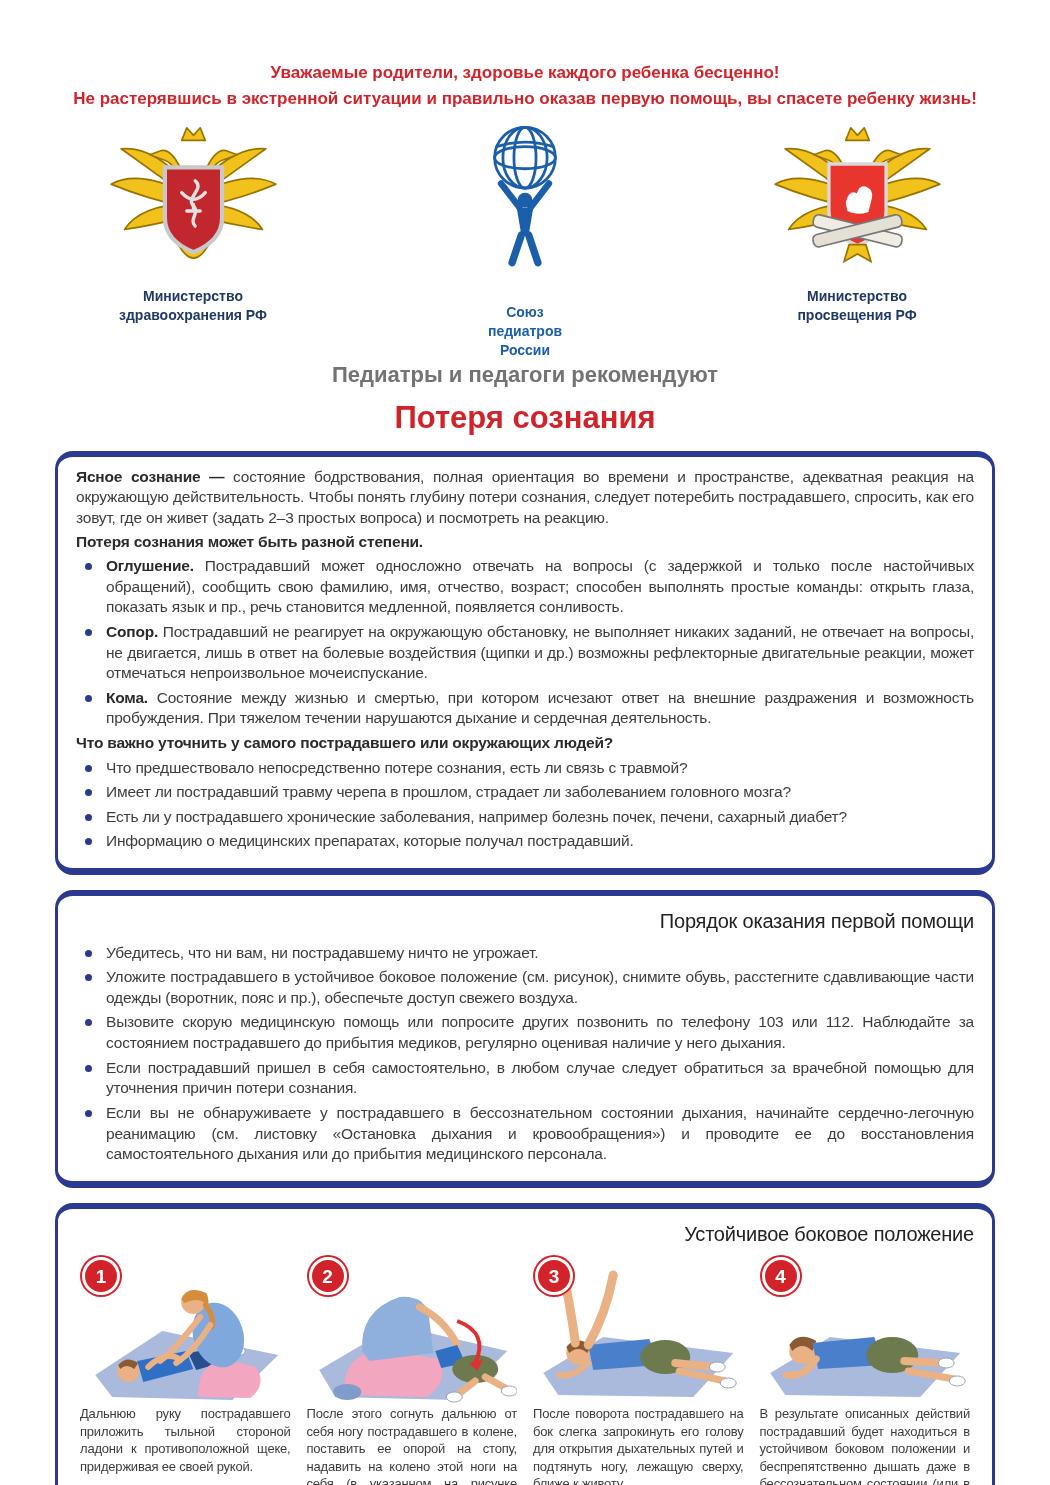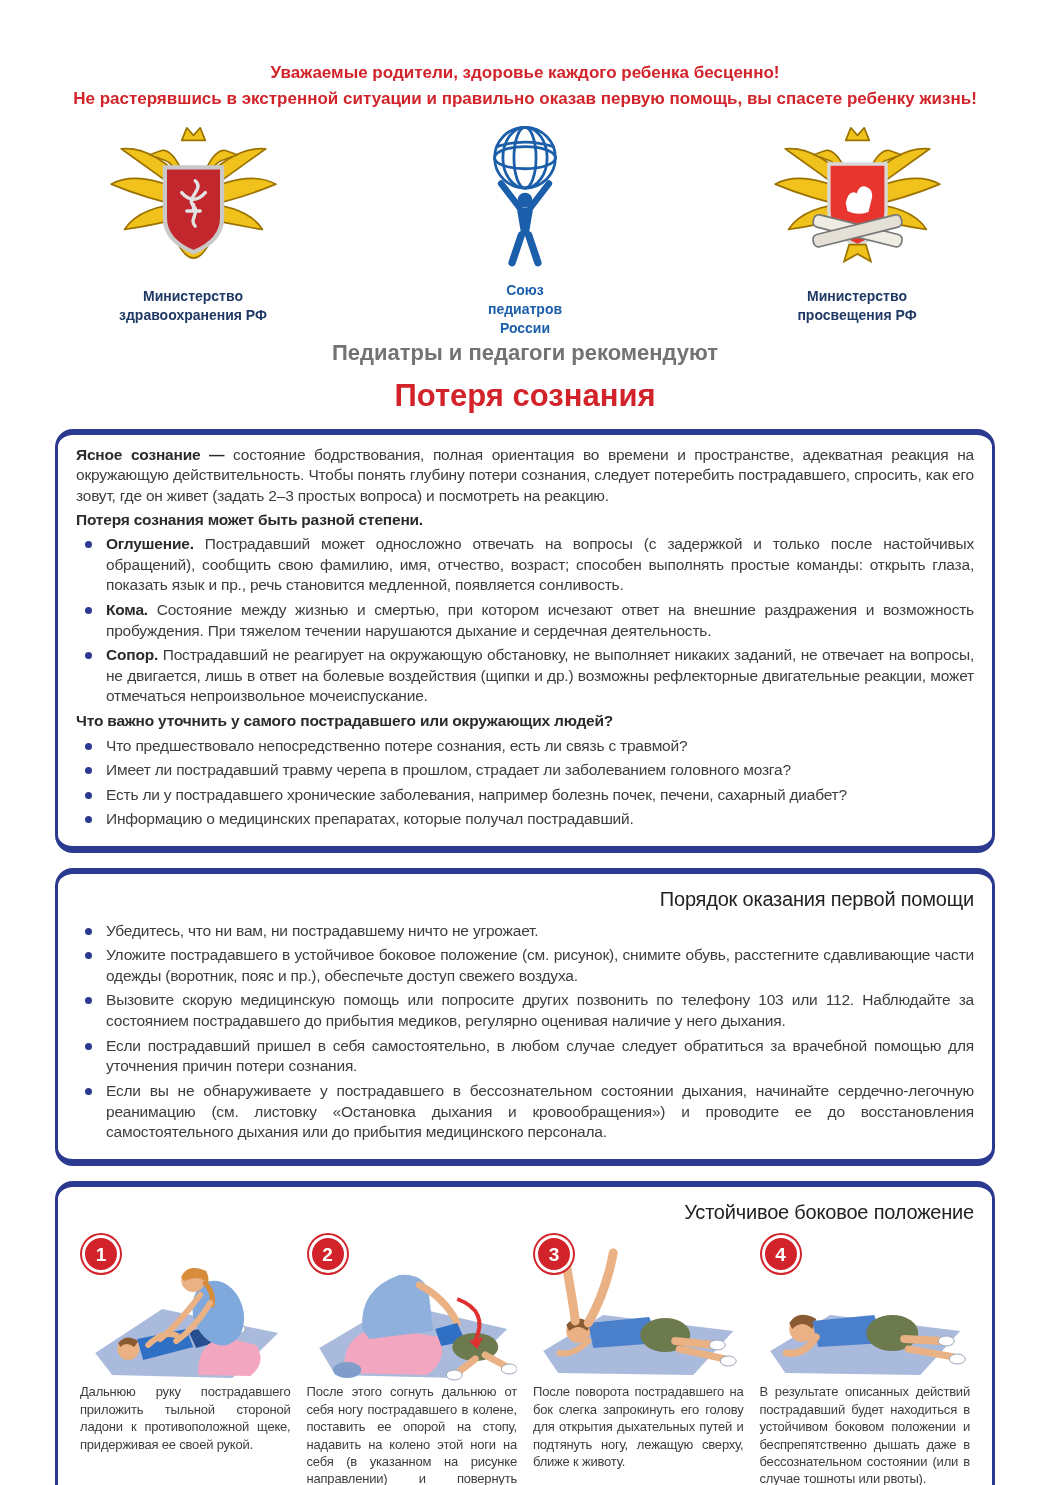--- a/index.html
+++ b/index.html
@@ -11,21 +11,21 @@
     padding-top:60px;text-align:center;font-weight:bold;font-size:17px;
     line-height:1.5;color:#d2232a;
   }
   
   .logo-row{
     display:flex;justify-content:space-between;align-items:flex-start;
     padding:8px 48px 0 48px;
   }
   .logo-col{display:flex;flex-direction:column;align-items:center;}
   .logo-col.side{width:290px;}
-  .logo-col.mid{width:230px;}
+  .logo-col.mid{width:230px;gap:22px;}
   .logo-caption{
     margin-top:6px;font-weight:bold;font-size:14px;line-height:1.35;
     color:#1f3864;text-align:center;white-space:pre-line;
   }
   .logo-caption.blue{color:#1b5ea9;}
   
   .subtitle{
     text-align:center;font-weight:bold;font-size:22px;color:#737373;margin-top:2px;
   }
   .main-title{
@@ -169,24 +169,24 @@
 <div class="rbox">
   <div>
     <b>Ясное сознание —</b><span> состояние бодрствования, полная ориентация во времени и пространстве, адекватная реакция на окружающую действительность. Чтобы понять глубину потери сознания, следует потеребить пострадавшего, спросить, как его зовут, где он живет (задать 2–3 простых вопроса) и посмотреть на реакцию.</span>
   </div>
   <div class="inbox-heading">Потеря сознания может быть разной степени.</div>
 
   <div class="bullet">
     <b>Оглушение.</b><span> Пострадавший может односложно отвечать на вопросы (с задержкой и только после настойчивых обращений), сообщить свою фамилию, имя, отчество, возраст; способен выполнять простые команды: открыть глаза, показать язык и пр., речь становится медленной, появляется сонливость.</span>
   </div>
   <div class="bullet">
+    <b>Сопор.</b><span> Пострадавший не реагирует на окружающую обстановку, не выполняет никаких заданий, не отвечает на вопросы, не двигается, лишь в ответ на болевые воздействия (щипки и др.) возможны рефлекторные двигательные реакции, может отмечаться непроизвольное мочеиспускание.</span>
+  </div>
+  <div class="bullet">
     <b>Кома.</b><span> Состояние между жизнью и смертью, при котором исчезают ответ на внешние раздражения и возможность пробуждения. При тяжелом течении нарушаются дыхание и сердечная деятельность.</span>
-  </div>
-  <div class="bullet">
-    <b>Сопор.</b><span> Пострадавший не реагирует на окружающую обстановку, не выполняет никаких заданий, не отвечает на вопросы, не двигается, лишь в ответ на болевые воздействия (щипки и др.) возможны рефлекторные двигательные реакции, может отмечаться непроизвольное мочеиспускание.</span>
   </div>
 
   <div class="inbox-heading">Что важно уточнить у самого пострадавшего или окружающих людей?</div>
   <div class="bullet">Что предшествовало непосредственно потере сознания, есть ли связь с травмой?</div>
   <div class="bullet">Имеет ли пострадавший травму черепа в прошлом, страдает ли заболеванием головного мозга?</div>
   <div class="bullet">Есть ли у пострадавшего хронические заболевания, например болезнь почек, печени, сахарный диабет?</div>
   <div class="bullet">Информацию о медицинских препаратах, которые получал пострадавший.</div>
 </div>
 
 <div class="rbox">

